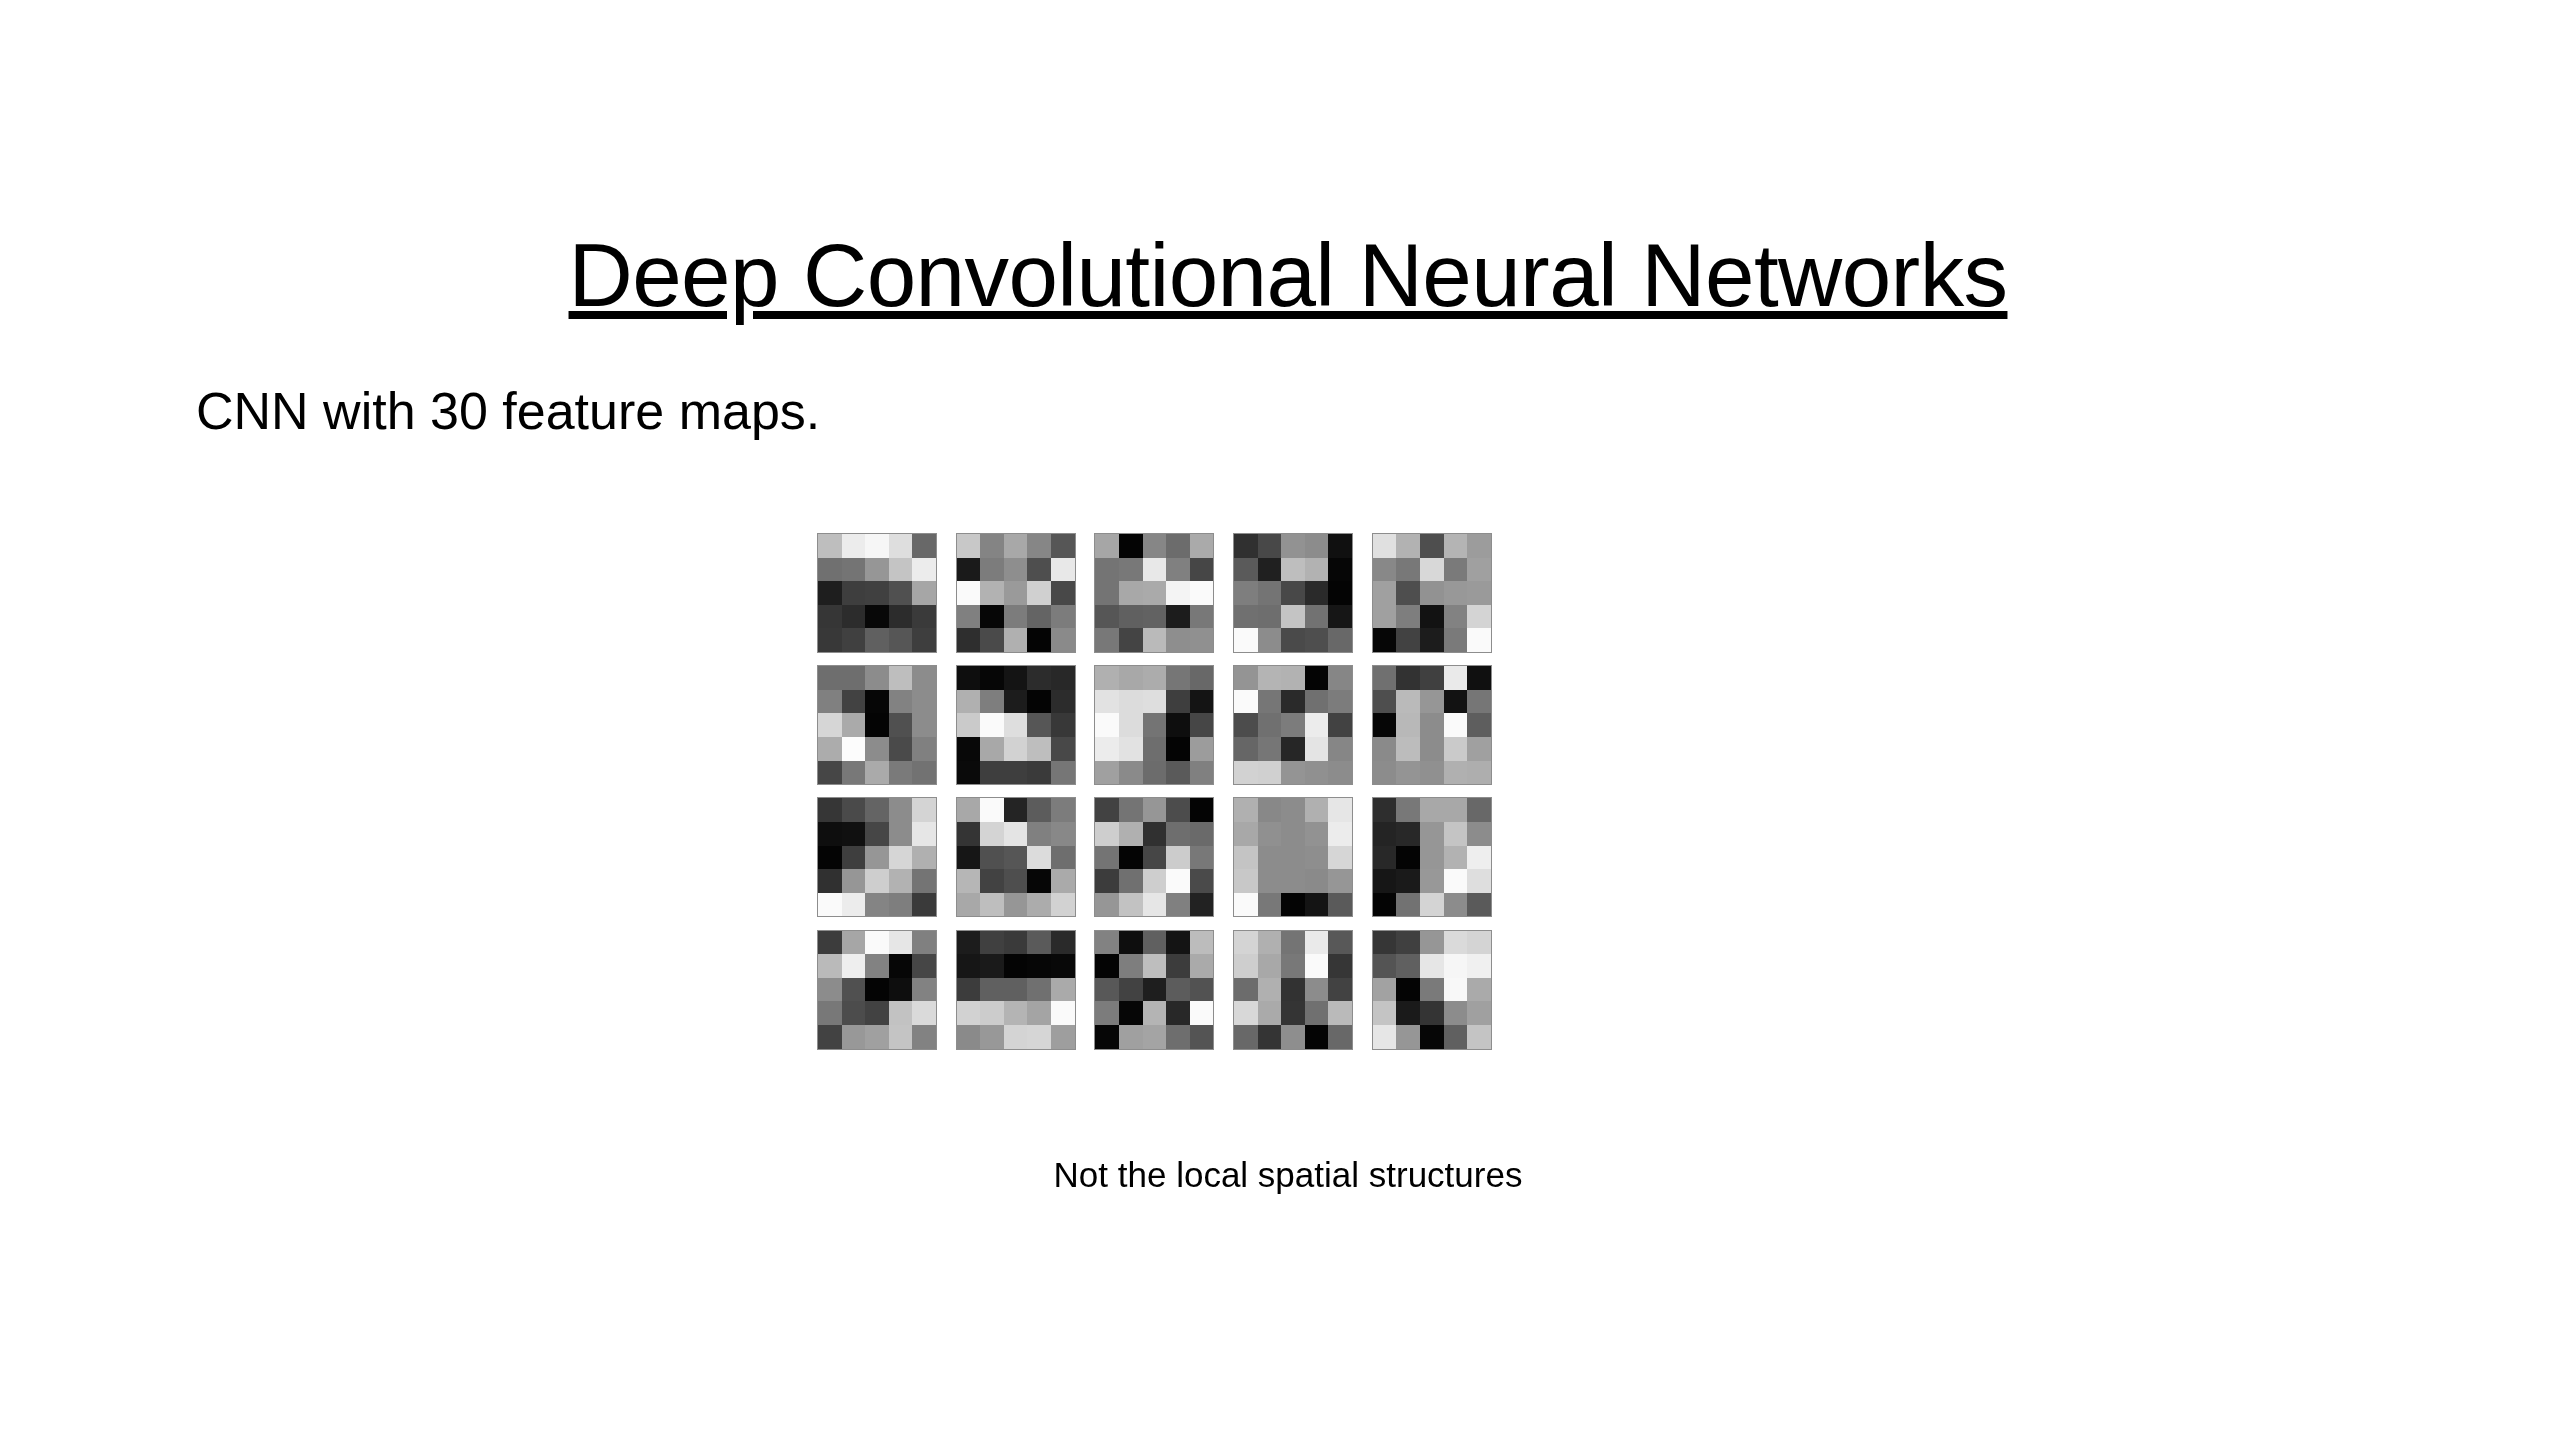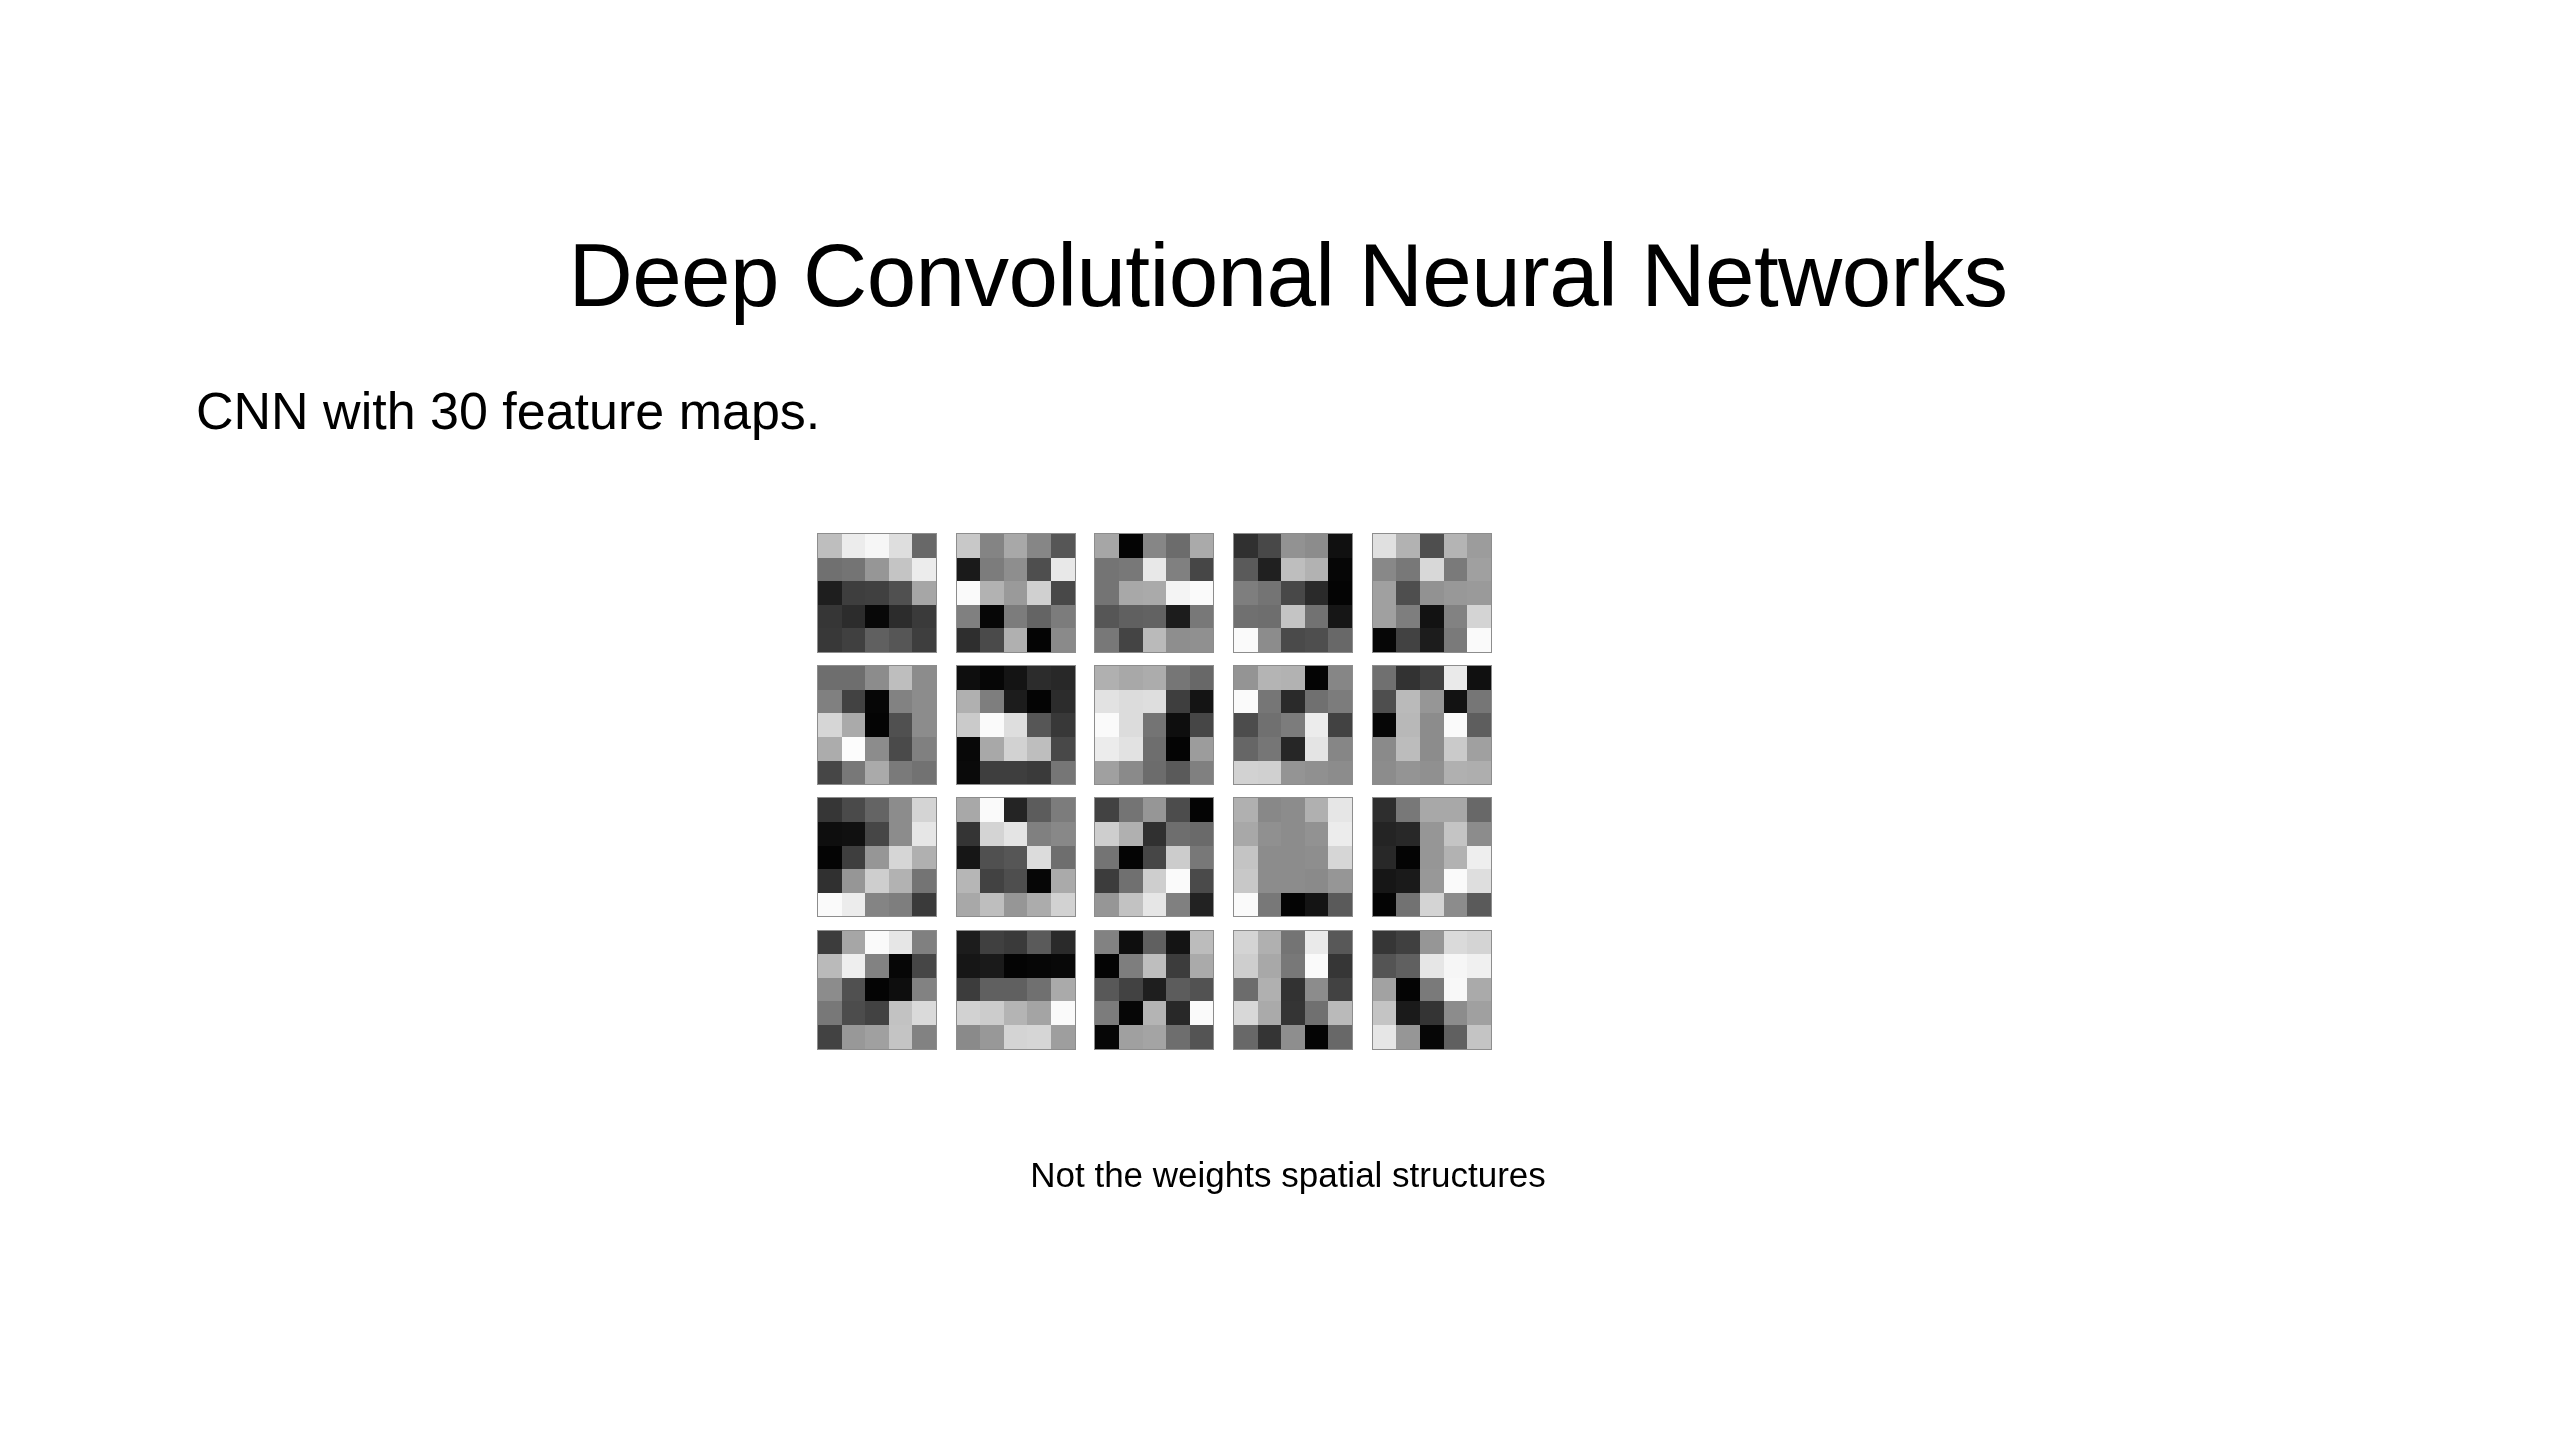--- a/index.html
+++ b/index.html
@@ -25,20 +25,21 @@
     top: 171px;
     left: 0;
     width: 100%;
     text-align: center;
     font-size: 89px;
     line-height: 1.0;
     font-weight: 400;
     letter-spacing: -0.6px;
     color: #000000;
     white-space: nowrap;
+    text-decoration: underline;
   }
   .body-line {
     position: absolute;
     top: 385px;
     left: 196px;
     font-size: 52px;
     line-height: 1.0;
     font-weight: 400;
     color: #000000;
     white-space: nowrap;
@@ -628,16 +629,16 @@
         <div class="kernel-cell" style="background: rgb(160, 160, 160);"></div>
         <div class="kernel-cell" style="background: rgb(230, 230, 230);"></div>
         <div class="kernel-cell" style="background: rgb(150, 150, 150);"></div>
         <div class="kernel-cell" style="background: rgb(6, 6, 6);"></div>
         <div class="kernel-cell" style="background: rgb(96, 96, 96);"></div>
         <div class="kernel-cell" style="background: rgb(196, 196, 196);"></div>
       </div>
     </div>
 
 
-  <div class="caption caption-2">Not the weights spatial structures</div>
+  <div class="caption caption-2">Not the local spatial structures</div>
 
 </div>
 
 
 </body></html>

